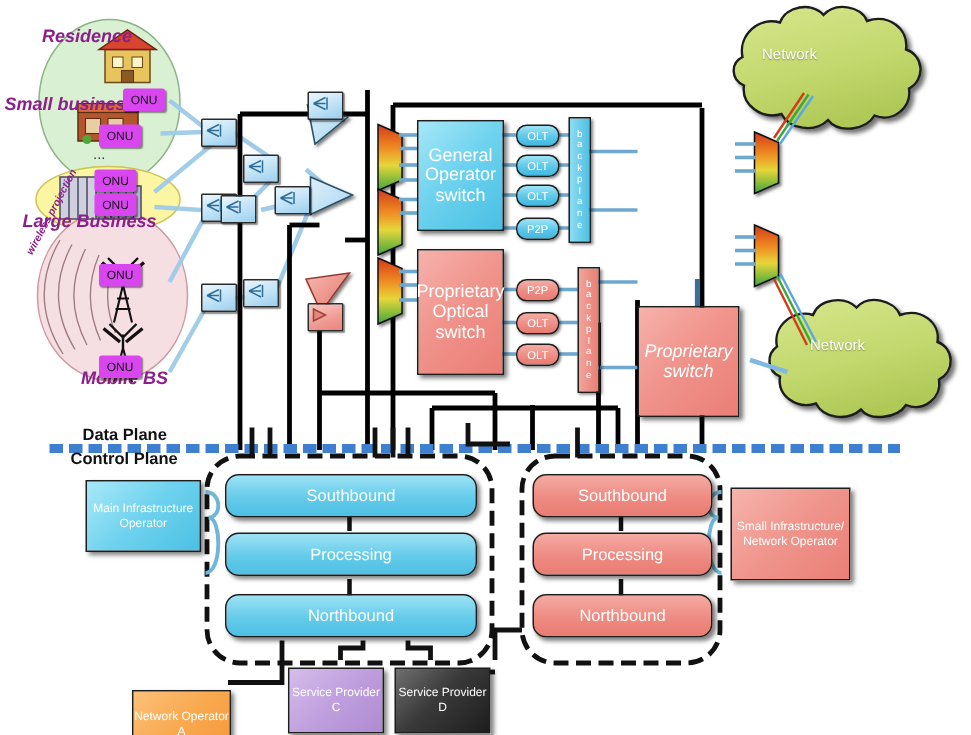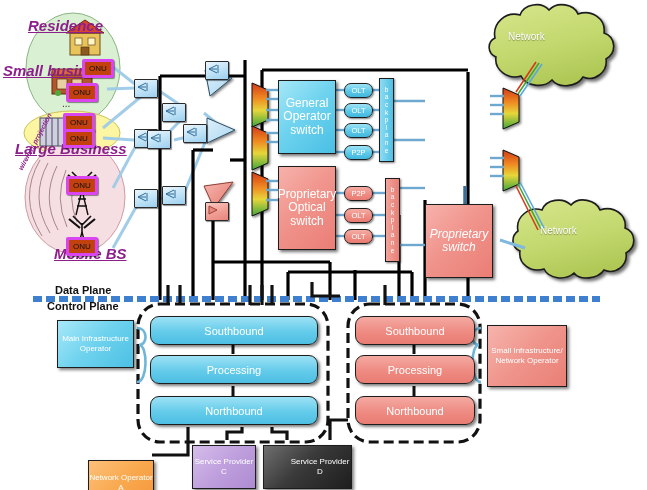--- a/index.html
+++ b/index.html
@@ -4,31 +4,31 @@
 <title>SDN Access Network Architecture</title>
 <style>
   html,body{margin:0;padding:0;background:#ffffff;}
   body{font-family:"Liberation Sans",sans-serif;}
   #stage{position:relative;width:647px;height:490px;overflow:hidden;background:#fff;}
   #svgroot{position:absolute;left:0;top:0;width:647px;height:490px;}
 
   
   .acclabel{
     position:absolute;color:#8c1f8c;font-weight:bold;font-style:italic;
-    text-decoration:underline;font-size:15px;white-space:nowrap;
+    font-size:12px;white-space:nowrap;
     font-family:"Liberation Sans",sans-serif;
   }
   .acclabel.vert{
     transform:rotate(-62deg);transform-origin:left top;text-decoration:none;
     font-size:7px;letter-spacing:0px;
   }
 
   
   .onu{
-    position:absolute;background:#c2410c;border:3px solid #d946ef;border-radius:2px;
+    position:absolute;background:#d946ef;border:1px solid #d946ef;border-radius:2px;
     font-size:8px;color:#111;display:flex;align-items:center;justify-content:center;
     box-shadow:1px 1px 1px rgba(0,0,0,.45);
   }
 
   
   .splitter{
     position:absolute;width:22px;height:17px;border:1px solid #2b2b2b;border-radius:1px;
     background:linear-gradient(160deg,#eaf6fd 0%,#bfe2f6 55%,#9ccfef 100%);
     box-shadow:1px 1px 1px rgba(0,0,0,.45);
   }
@@ -447,15 +447,15 @@
 
   <div class="cbar red" style="left:355px;top:316px;width:118px;height:27px;">Southbound</div>
   <div class="cbar red" style="left:355px;top:355px;width:118px;height:27px;">Processing</div>
   <div class="cbar red" style="left:355px;top:396px;width:118px;height:27px;">Northbound</div>
 
   <div class="opbox red" style="left:487px;top:325px;width:78px;height:60px;">Small Infrastructure/ Network Operator</div>
   <div class="opbox blue" style="left:57px;top:320px;width:75px;height:46px;">Main Infrastructure Operator</div>
 
   <div class="opbox orange" style="left:88px;top:440px;width:64px;height:44px;">Network Operator A</div>
   <div class="opbox purple" style="left:192px;top:445px;width:62px;height:42px;">Service Provider C</div>
-  <div class="opbox gray" style="left:263px;top:445px;width:62px;height:42px;padding-left:25px;">Service Provider D</div>
+  <div class="opbox gray" style="left:263px;top:445px;width:62px;height:42px;">Service Provider D</div>
 
 </div>
 
 </body></html>

